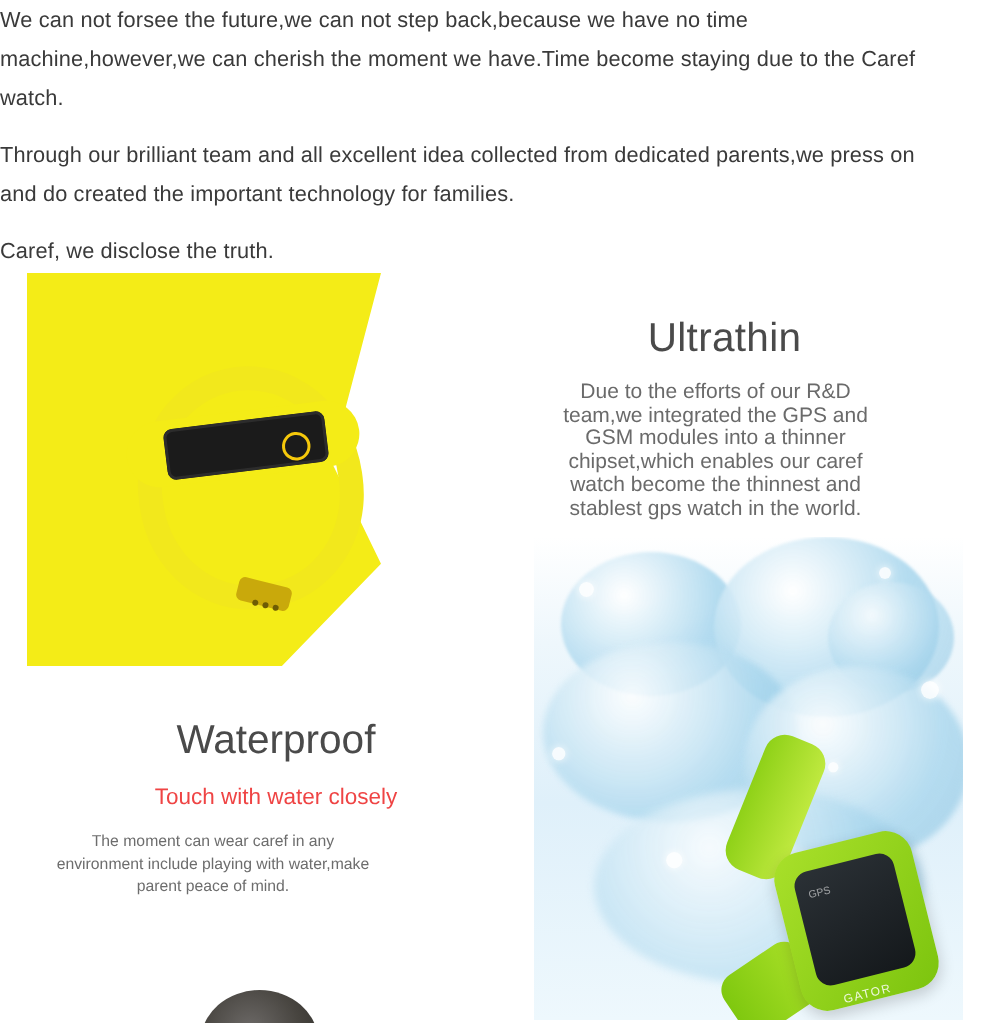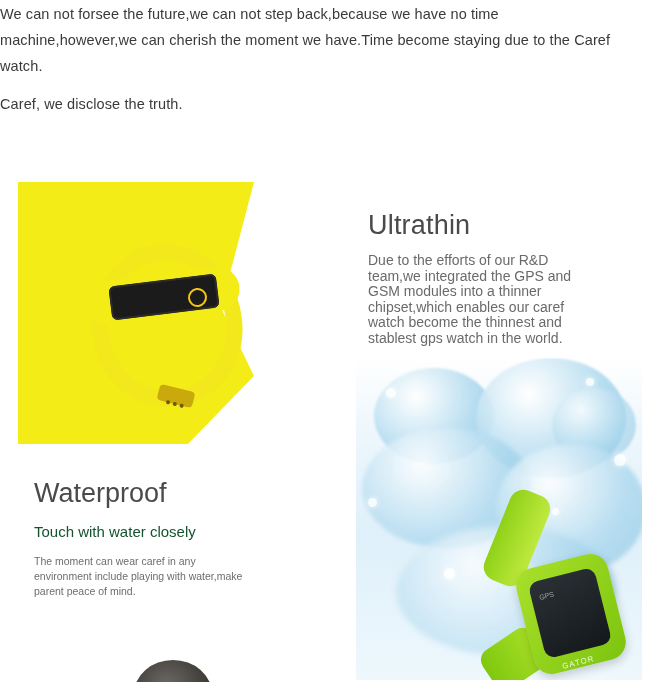--- a/index.html
+++ b/index.html
@@ -32,20 +32,21 @@
   }
   .intro p.first { margin-top: 1px; }
 
   
   .showcase {
     position: absolute;
     left: 0;
     top: 182px;
     width: 638px;
     height: 500px;
+    text-align: center;
   }
 
   
   .yellow-block {
     position: absolute;
     left: 18px;
     top: 0px;
     width: 236px;
     height: 262px;
     overflow: hidden;
@@ -255,21 +256,21 @@
     width: 300px;
   }
   .waterproof-title {
     font-size: 27px;
     font-weight: 400;
     color: #4a4a4a;
     margin: 0 0 14px 0;
   }
   .waterproof-sub {
     font-size: 15px;
-    color: #14532d;
+    color: #ef4444;
     margin: 0 0 14px 0;
     font-weight: 400;
   }
   .waterproof-desc {
     font-size: 10.5px;
     line-height: 15px;
     color: #6d6d6d;
     margin: 0;
     width: 216px;
   }
@@ -291,20 +292,21 @@
     height: 68px;
     border-radius: 50% 50% 46% 46%;
     background: radial-gradient(circle at 42% 40%, #6d6a68 0%, #47443f 55%, #2d2b28 100%);
   }
 </style>
 </head>
 <body>
 
 <div class="intro">
   <p class="first">We can not forsee the future,we can not step back,because we have no time machine,however,we can cherish the moment we have.Time become staying due to the Caref watch.</p>
+  <p>Through our brilliant team and all excellent idea collected from dedicated parents,we press on and do created the important technology for families.</p>
   <p>Caref, we disclose the truth.</p>
 </div>
 
 <div class="showcase">
 
   <div class="yellow-block">
     <div class="yellow-shape"></div>
     <div class="yellow-curve"></div>
     <div class="yellow-strap-top"></div>
     <div class="watch-face"></div>

